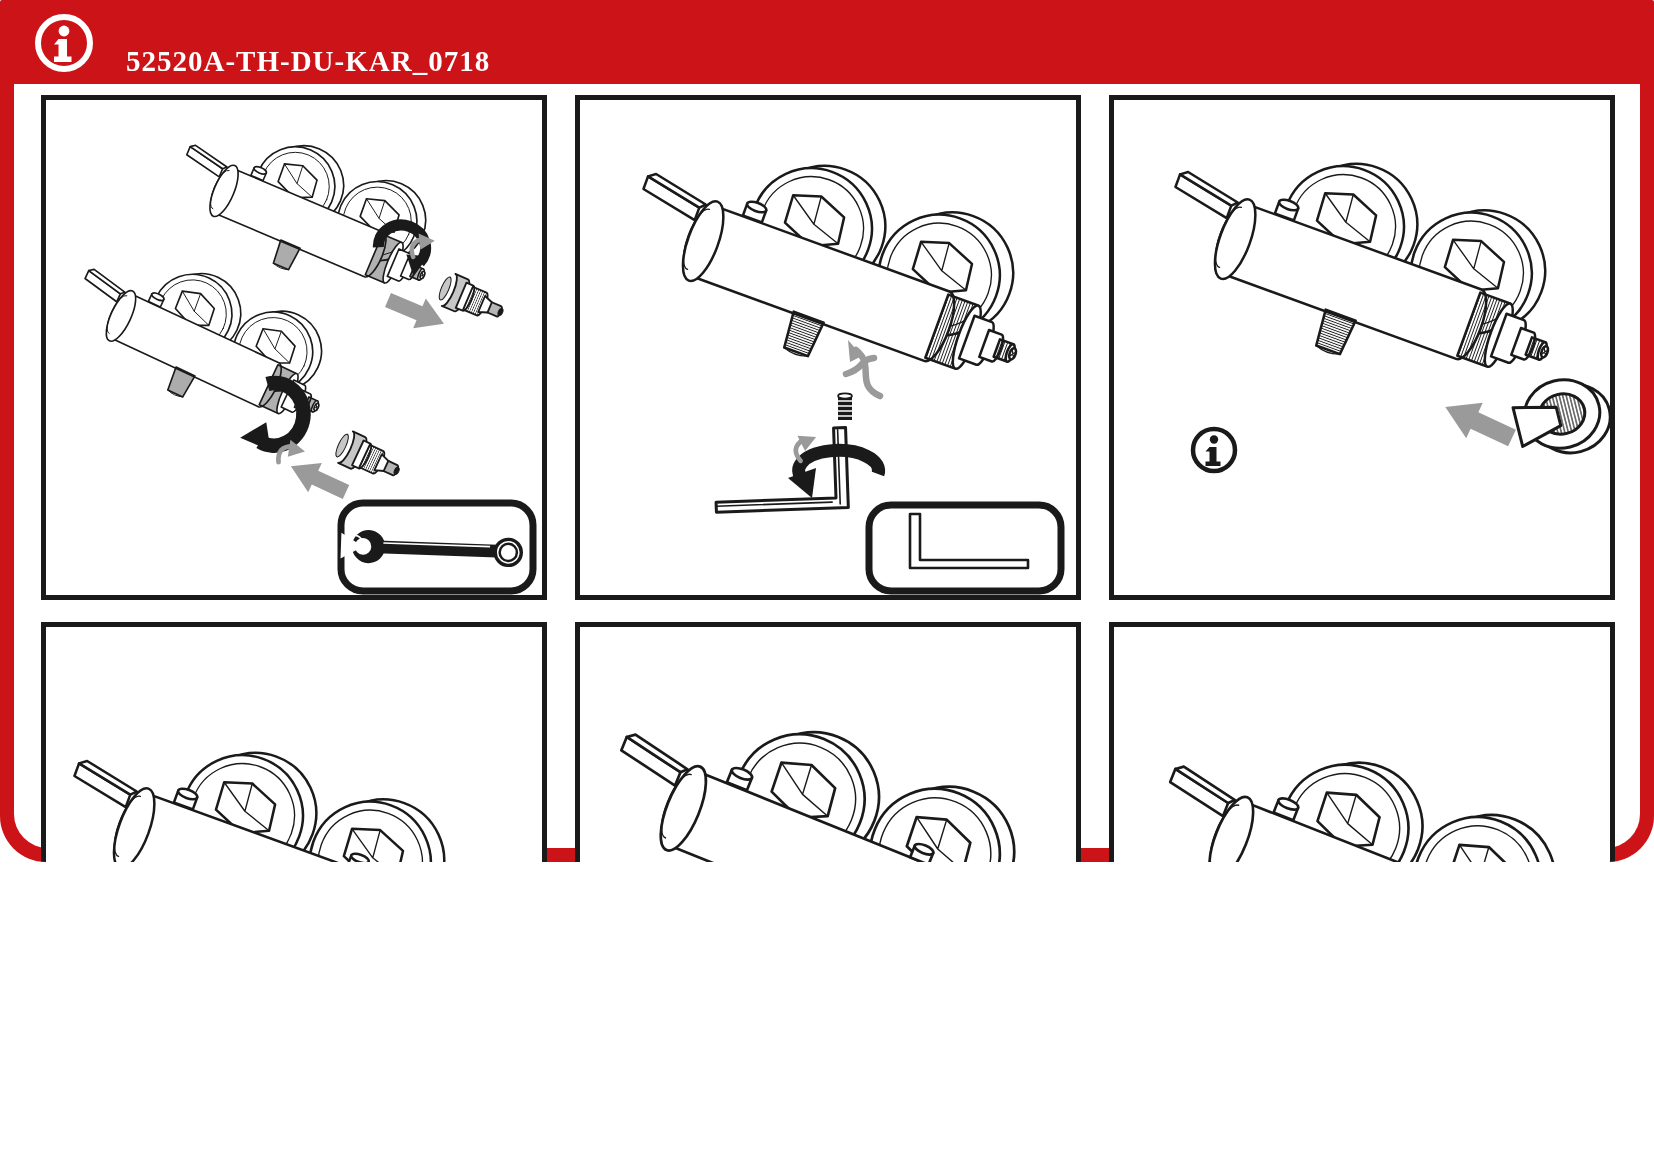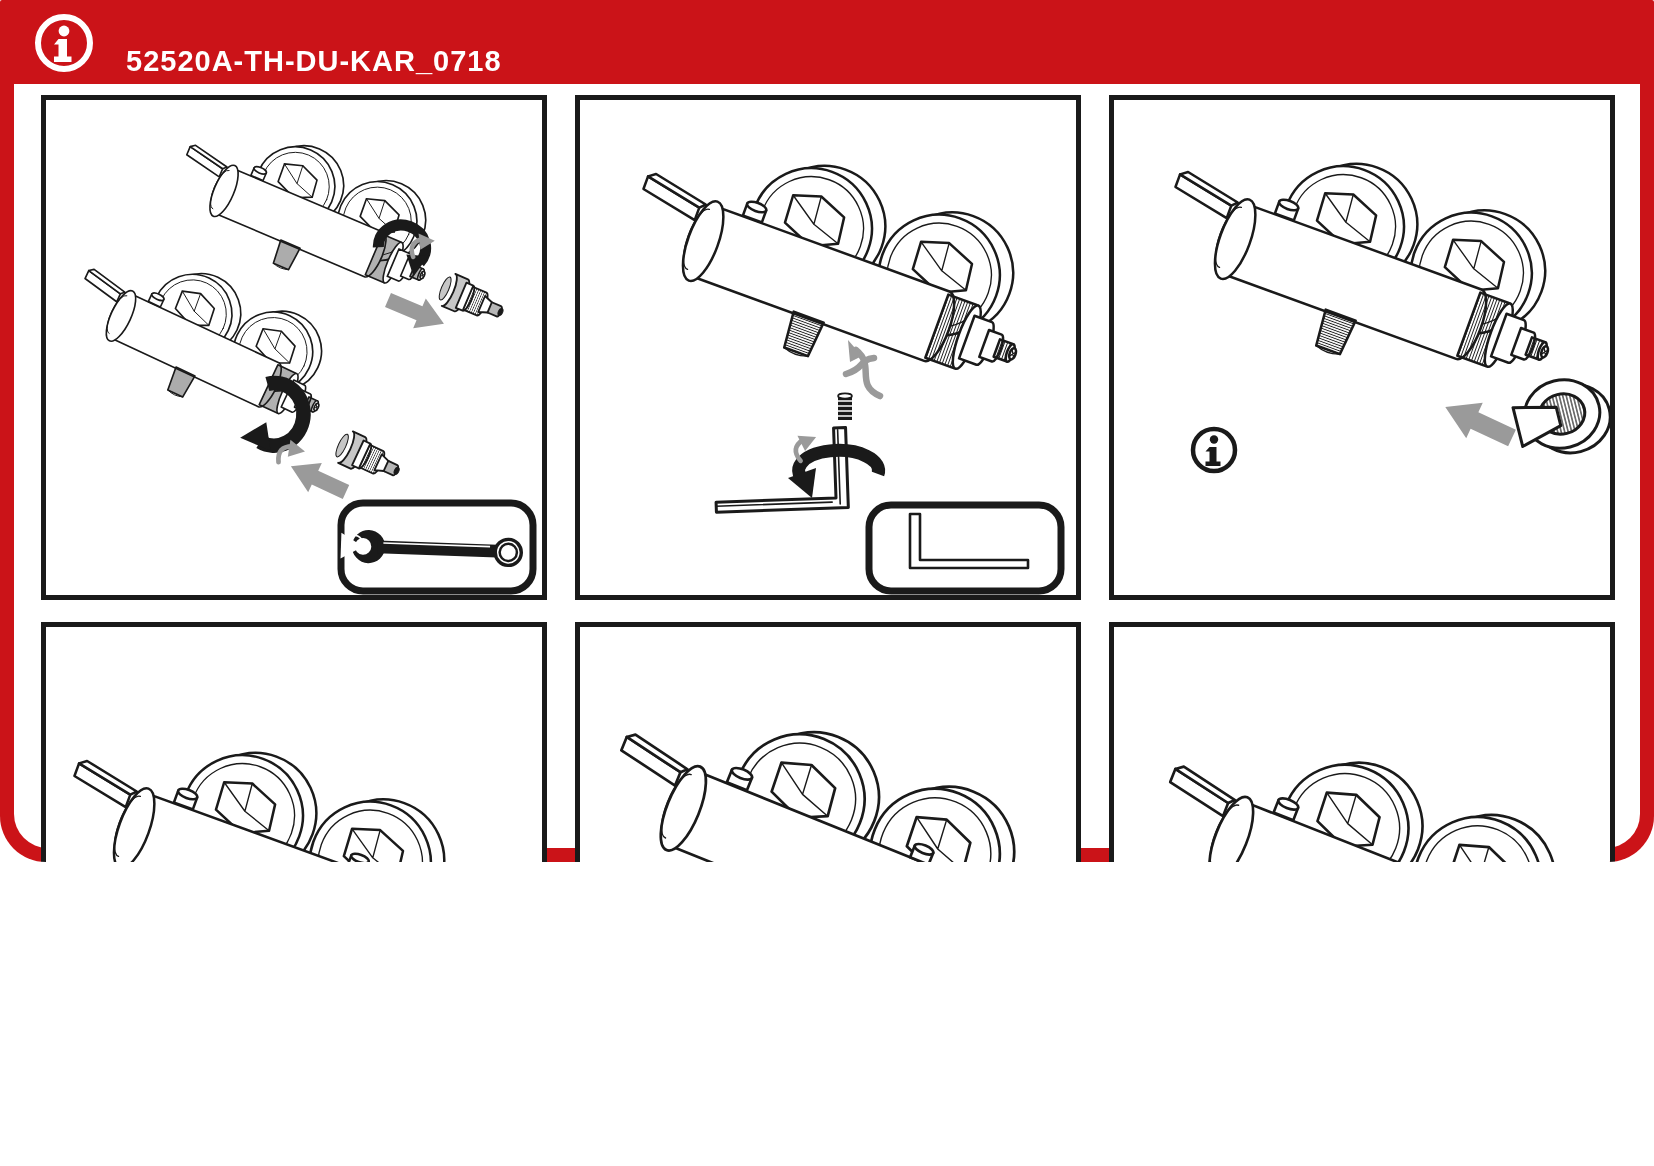--- a/index.html
+++ b/index.html
@@ -7,21 +7,21 @@
     --line:#1a1a1a;
     --arrow-gray:#9a9a9a;
     --background:#ffffff;
   }
   html,body{margin:0;padding:0;background:#fff;}
   .page{
     position:relative;width:1654px;height:862px;
     background:var(--accent-red);
     border-radius:2px 2px 46px 46px;
     overflow:hidden;
-    font-family:Liberation Sans, sans-serif;
+    font-family:Liberation Serif, serif;
   }
   .content{
     position:absolute;left:14px;top:84px;right:14px;bottom:14px;
     background:var(--background);
     border-radius:0 0 34px 34px;
   }
   .hdr-icon{position:absolute;left:33px;top:12px;width:62px;height:62px;}
   .hdr-title{
     position:absolute;left:126px;top:45px;
     color:#fff;font-size:29px;font-weight:bold;letter-spacing:1px;

